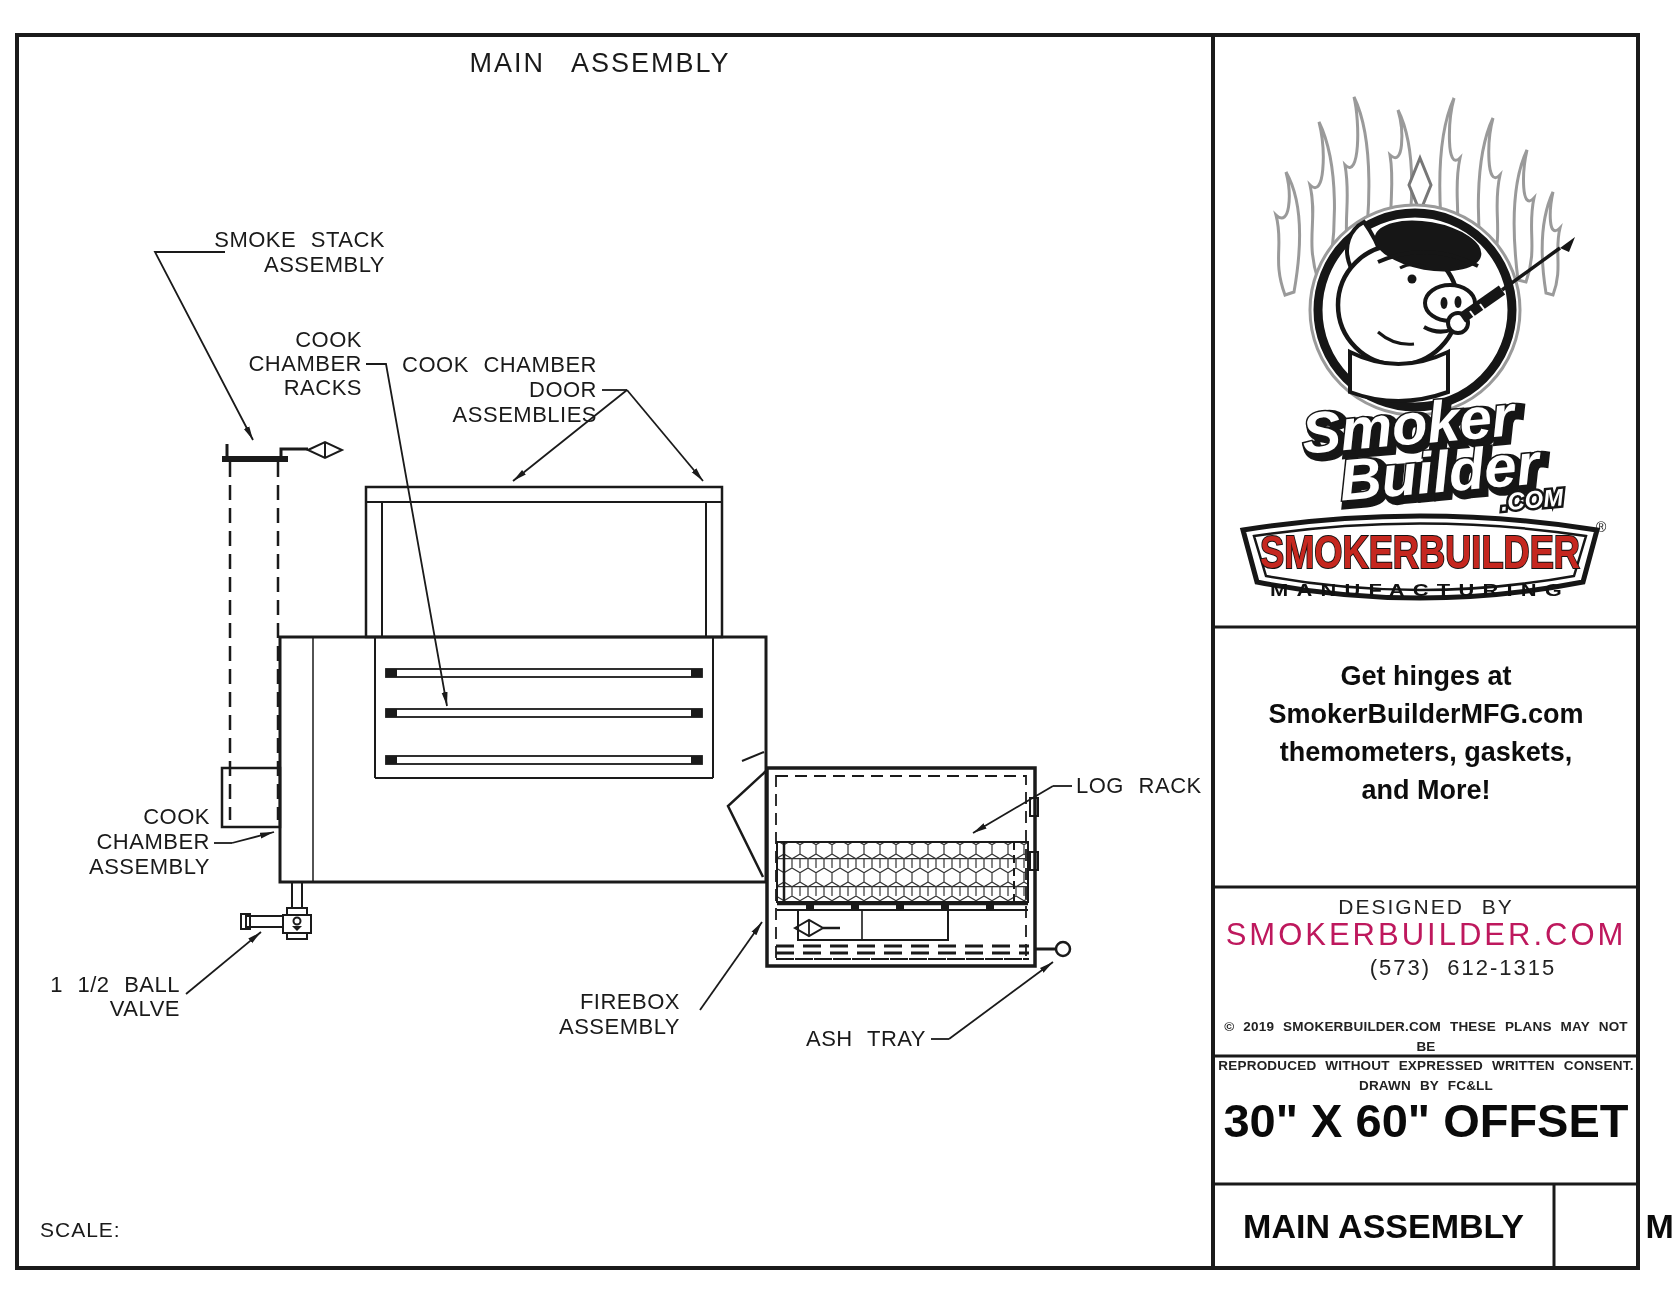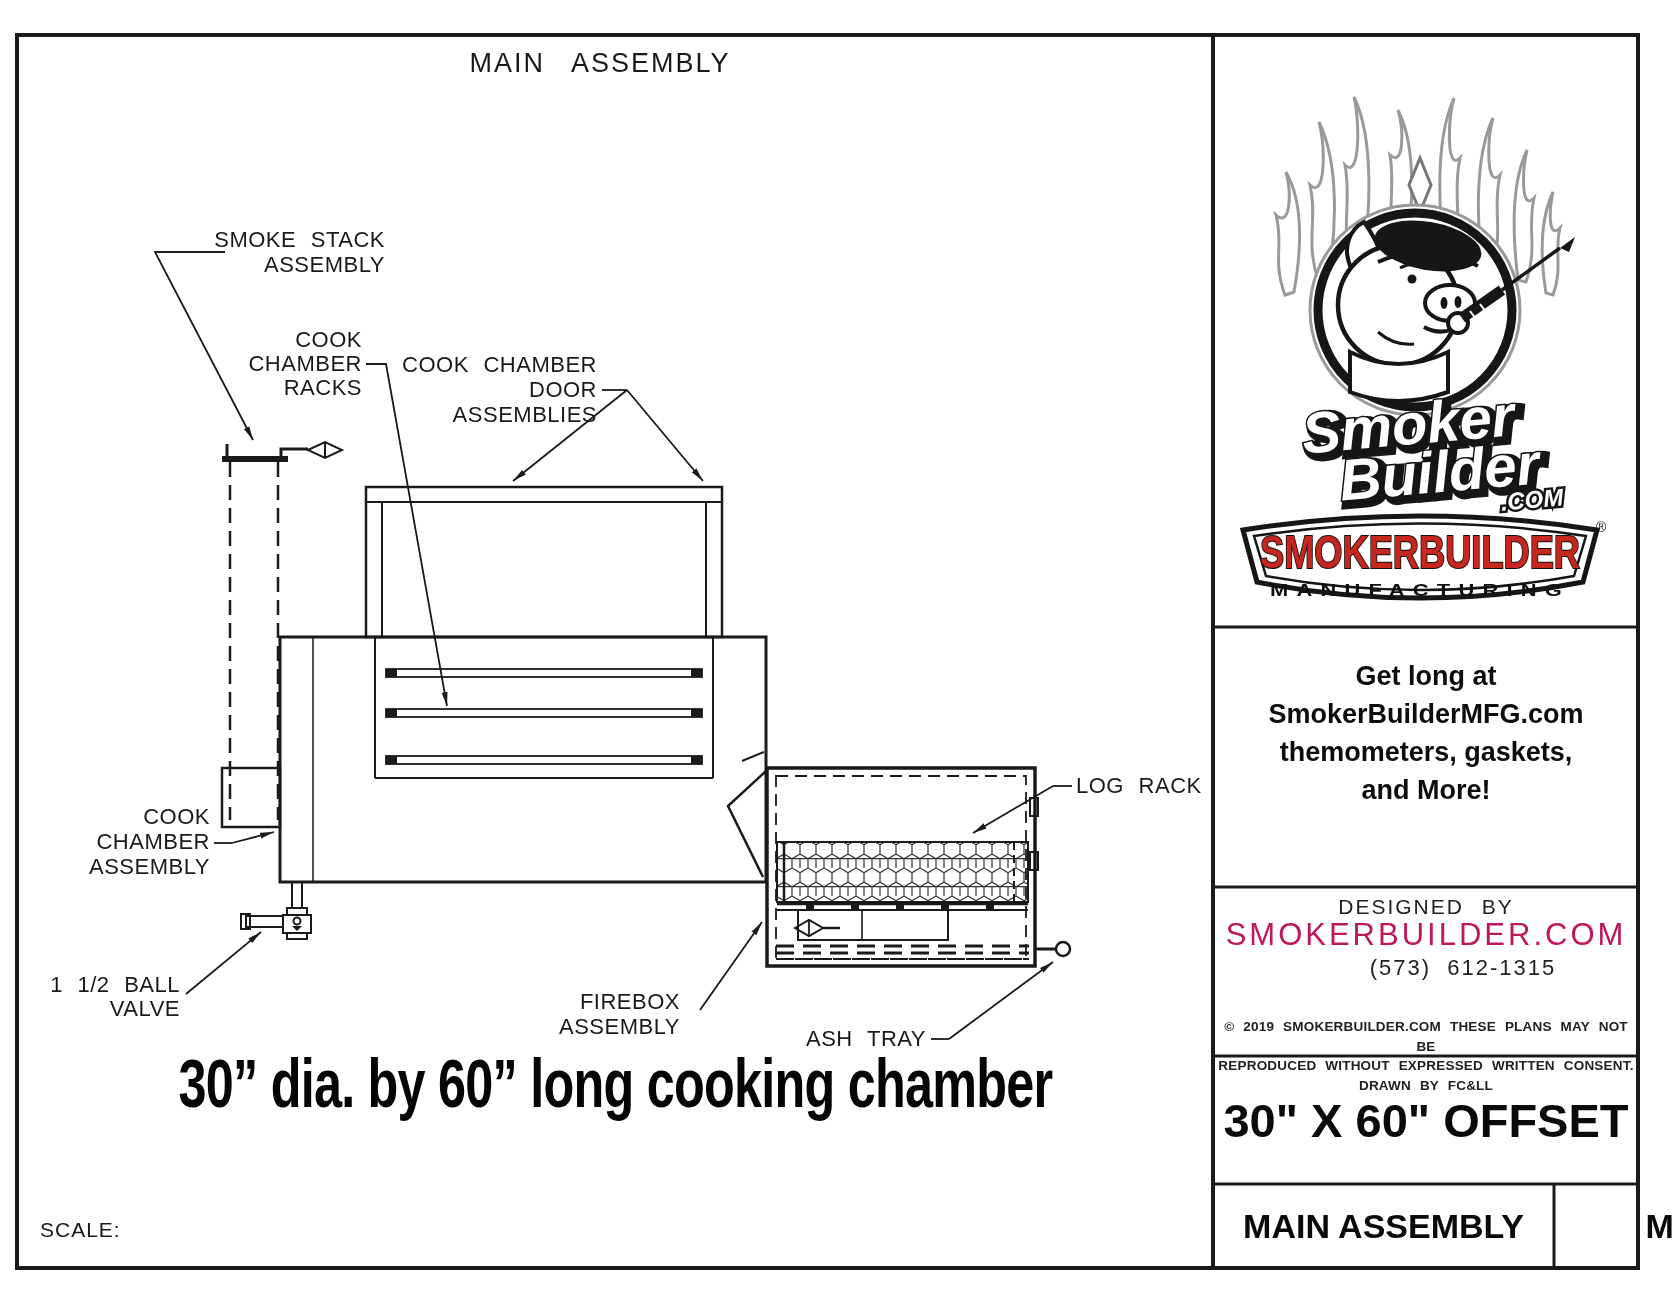--- a/index.html
+++ b/index.html
@@ -249,25 +249,24 @@
   <g>
     <path d="M1243,530 Q1420,502 1597,530 L1583,582 Q1420,614 1257,582 Z" fill="#fff" stroke="#161616" stroke-width="5"></path>
     <path d="M1254,536 Q1420,511 1586,536 L1574,576 Q1420,604 1266,576 Z" fill="none" stroke="#161616" stroke-width="2.5"></path>
     <text class="brand" x="1420" y="568" text-anchor="middle" textLength="320" lengthAdjust="spacingAndGlyphs" fill="#c5271f">SMOKERBUILDER</text>
     <text x="1596" y="532" font-size="14" fill="#161616">®</text>
     <text class="manu" x="1420" y="596" text-anchor="middle" textLength="300" lengthAdjust="spacingAndGlyphs">MANUFACTURING</text>
   </g>
 </svg>
 
   <div class="overlay note">
-    <div><span>30” dia. by 60” long cooking chamber</span></div>
   </div>
 
   <div class="overlay parts">
-    <div>Get long at</div>
+    <div>Get hinges at</div>
     <div>SmokerBuilderMFG.com</div>
     <div>themometers, gaskets,</div>
     <div>and More!</div>
   </div>
 
   <div class="overlay designed1">DESIGNED BY</div>
   <div class="overlay designed2">SMOKERBUILDER.COM</div>
   <div class="overlay designed3">(573) 612-1315</div>
 
   <div class="overlay copyright">

